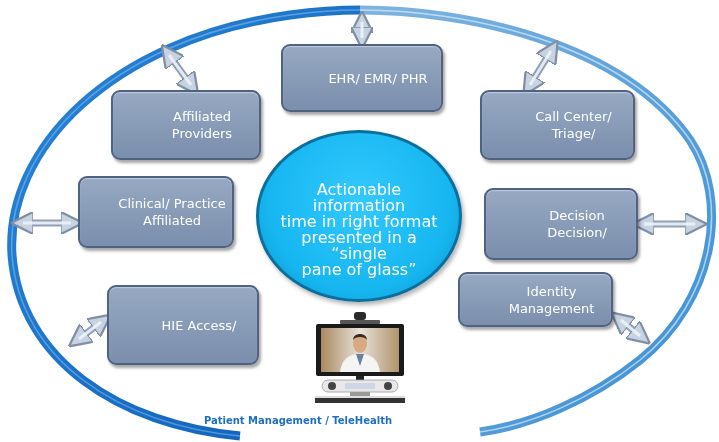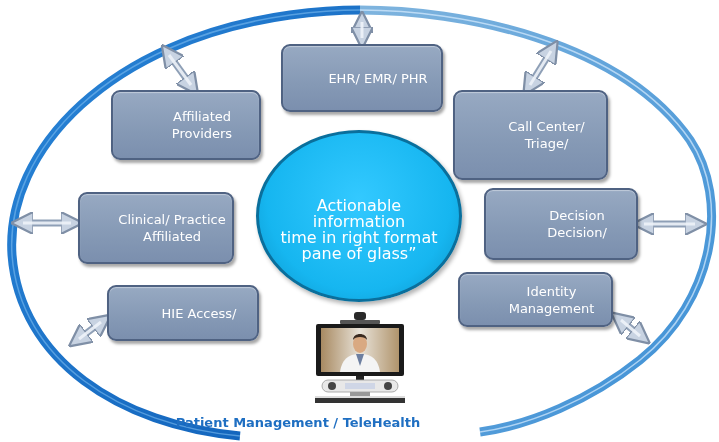--- a/index.html
+++ b/index.html
@@ -11,21 +11,21 @@
     box-shadow:2px 3px 3px rgba(0,0,0,0.35), inset 0 1px 1px rgba(255,255,255,0.4);
     display:flex;align-items:center;justify-content:center;text-align:center;
     color:#ffffff;font-size:13px;line-height:17px;padding-left:32px;}
   .box span{display:block;}
   #center{position:absolute;left:256px;top:130px;width:206px;height:172px;border-radius:50%;
     background:radial-gradient(ellipse at 50% 40%,#33c9ff 0%,#16b6f0 65%,#0a8fc4 100%);
     border:3px solid #0a6f9c;box-sizing:border-box;
     box-shadow:2px 3px 4px rgba(0,0,0,0.3);
     display:flex;align-items:center;justify-content:center;text-align:center;}
   #center .txt{color:#ffffff;font-weight:normal;font-size:16px;line-height:16px;width:160px;margin-top:28px;}
-  #caption{position:absolute;left:0;width:596px;top:415px;text-align:center;color:#1f6fc2;font-weight:bold;font-size:13px;}
+  #caption{position:absolute;left:0;width:596px;top:415px;text-align:center;color:#1f6fc2;font-weight:bold;font-size:10px;}
   #device{position:absolute;left:310px;top:310px;width:100px;height:95px;}
 </style>
 </head>
 <body>
 
 <div id="stage">
 
   <svg id="ring" width="719" height="442">
     <defs>
       <linearGradient id="ringGradL" x1="0" y1="0" x2="1" y2="1">
@@ -75,52 +75,53 @@
     <div>
         <span>EHR/ EMR/ PHR</span>
       </div>
   </div>
   <div class="box" style="left:111px;top:90px;width:150px;height:70px;">
     <div>
         <span>Affiliated</span>
         <span>Providers</span>
       </div>
   </div>
-  <div class="box" style="left:453px;top:90px;width:155px;height:90px;">
+  <div class="box" style="left:480px;top:90px;width:155px;height:70px;">
     <div>
         <span>Call Center/ Triage/</span>
       </div>
   </div>
-  <div class="box" style="left:78px;top:192px;width:156px;height:72px;">
+  <div class="box" style="left:78px;top:176px;width:156px;height:72px;">
     <div>
         <span>Clinical/ Practice</span>
         <span>Affiliated</span>
       </div>
   </div>
   <div class="box" style="left:484px;top:188px;width:154px;height:72px;">
     <div>
         <span>Decision Decision/</span>
       </div>
   </div>
-  <div class="box" style="left:107px;top:285px;width:152px;height:56px;">
+  <div class="box" style="left:107px;top:285px;width:152px;height:80px;">
     <div>
         <span>HIE Access/</span>
       </div>
   </div>
   <div class="box" style="left:458px;top:272px;width:155px;height:55px;">
     <div>
         <span>Identity</span>
         <span>Management</span>
       </div>
   </div>
 
   <div id="center">
     <div class="txt">
       <span style="display:block">Actionable information</span>
       <span style="display:block">time in right format</span>
+      <span style="display:block">presented in a “single</span>
       <span style="display:block">pane of glass”</span>
     </div>
   </div>
 
   <svg id="device" viewBox="0 0 100 95">
 
     <rect x="44" y="2" width="12" height="8" rx="3" fill="#2a2a2a"></rect>
     <rect x="30" y="10" width="40" height="4" rx="1" fill="#555"></rect>
 
     <rect x="6" y="14" width="88" height="52" rx="2" fill="#1a1a1a"></rect>

